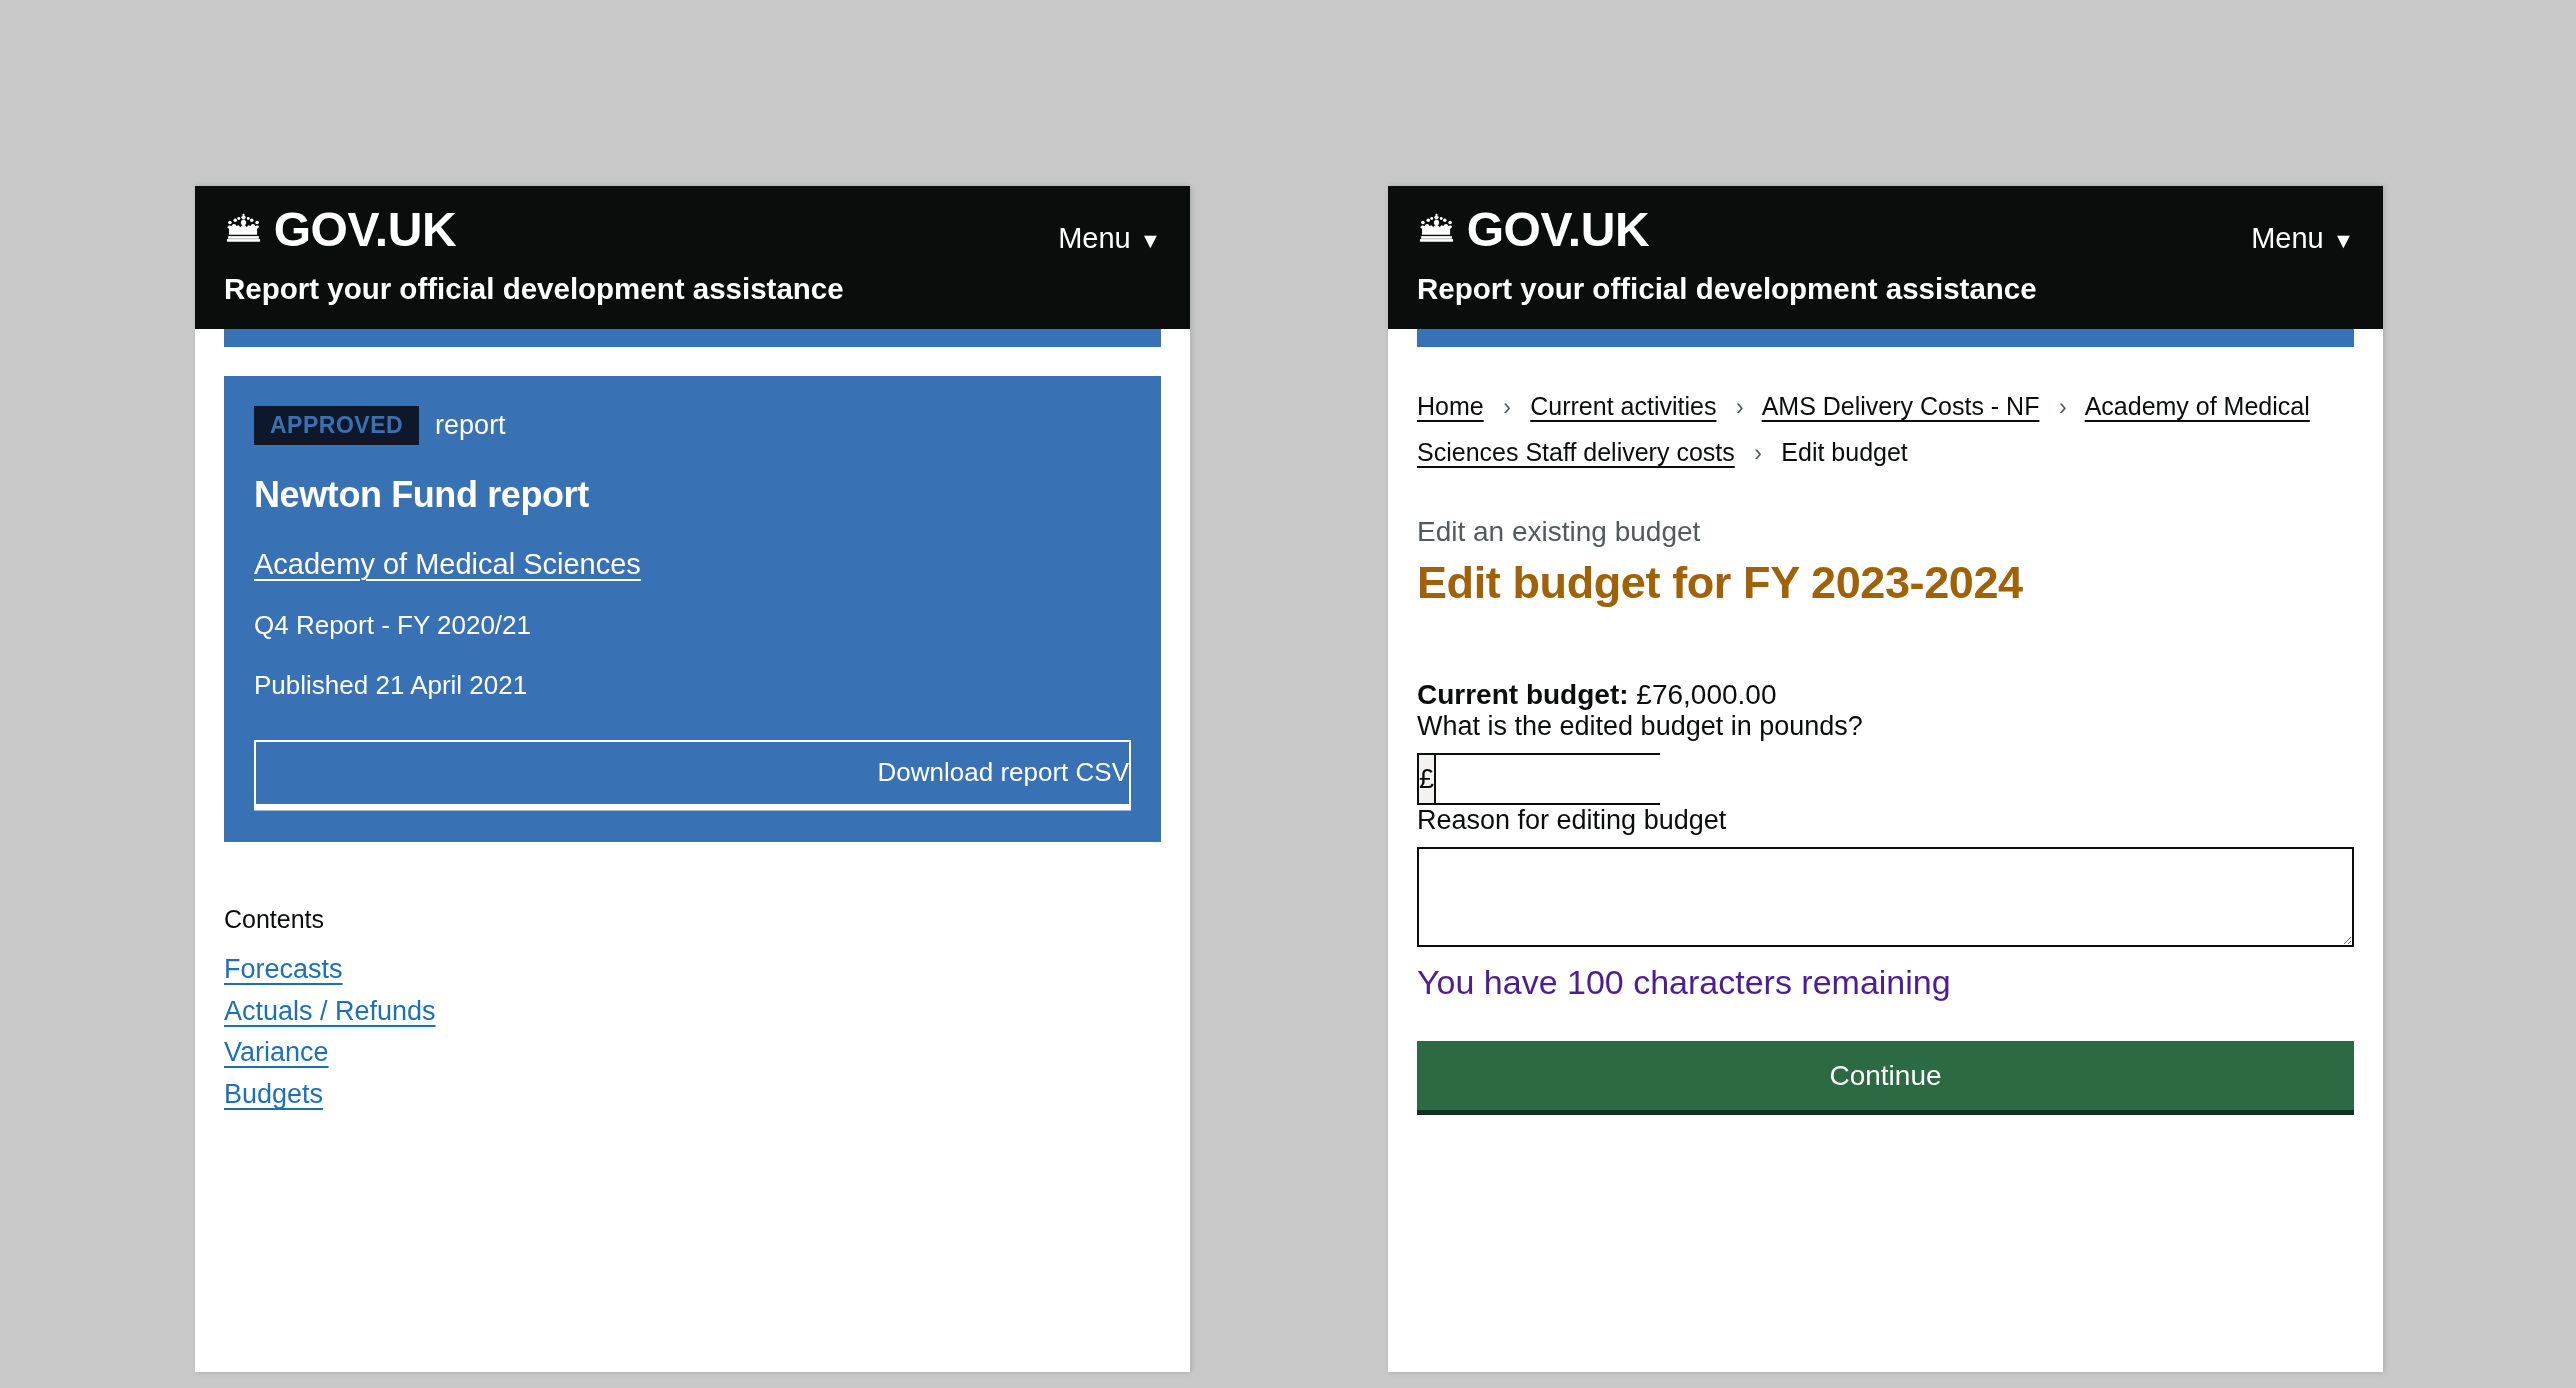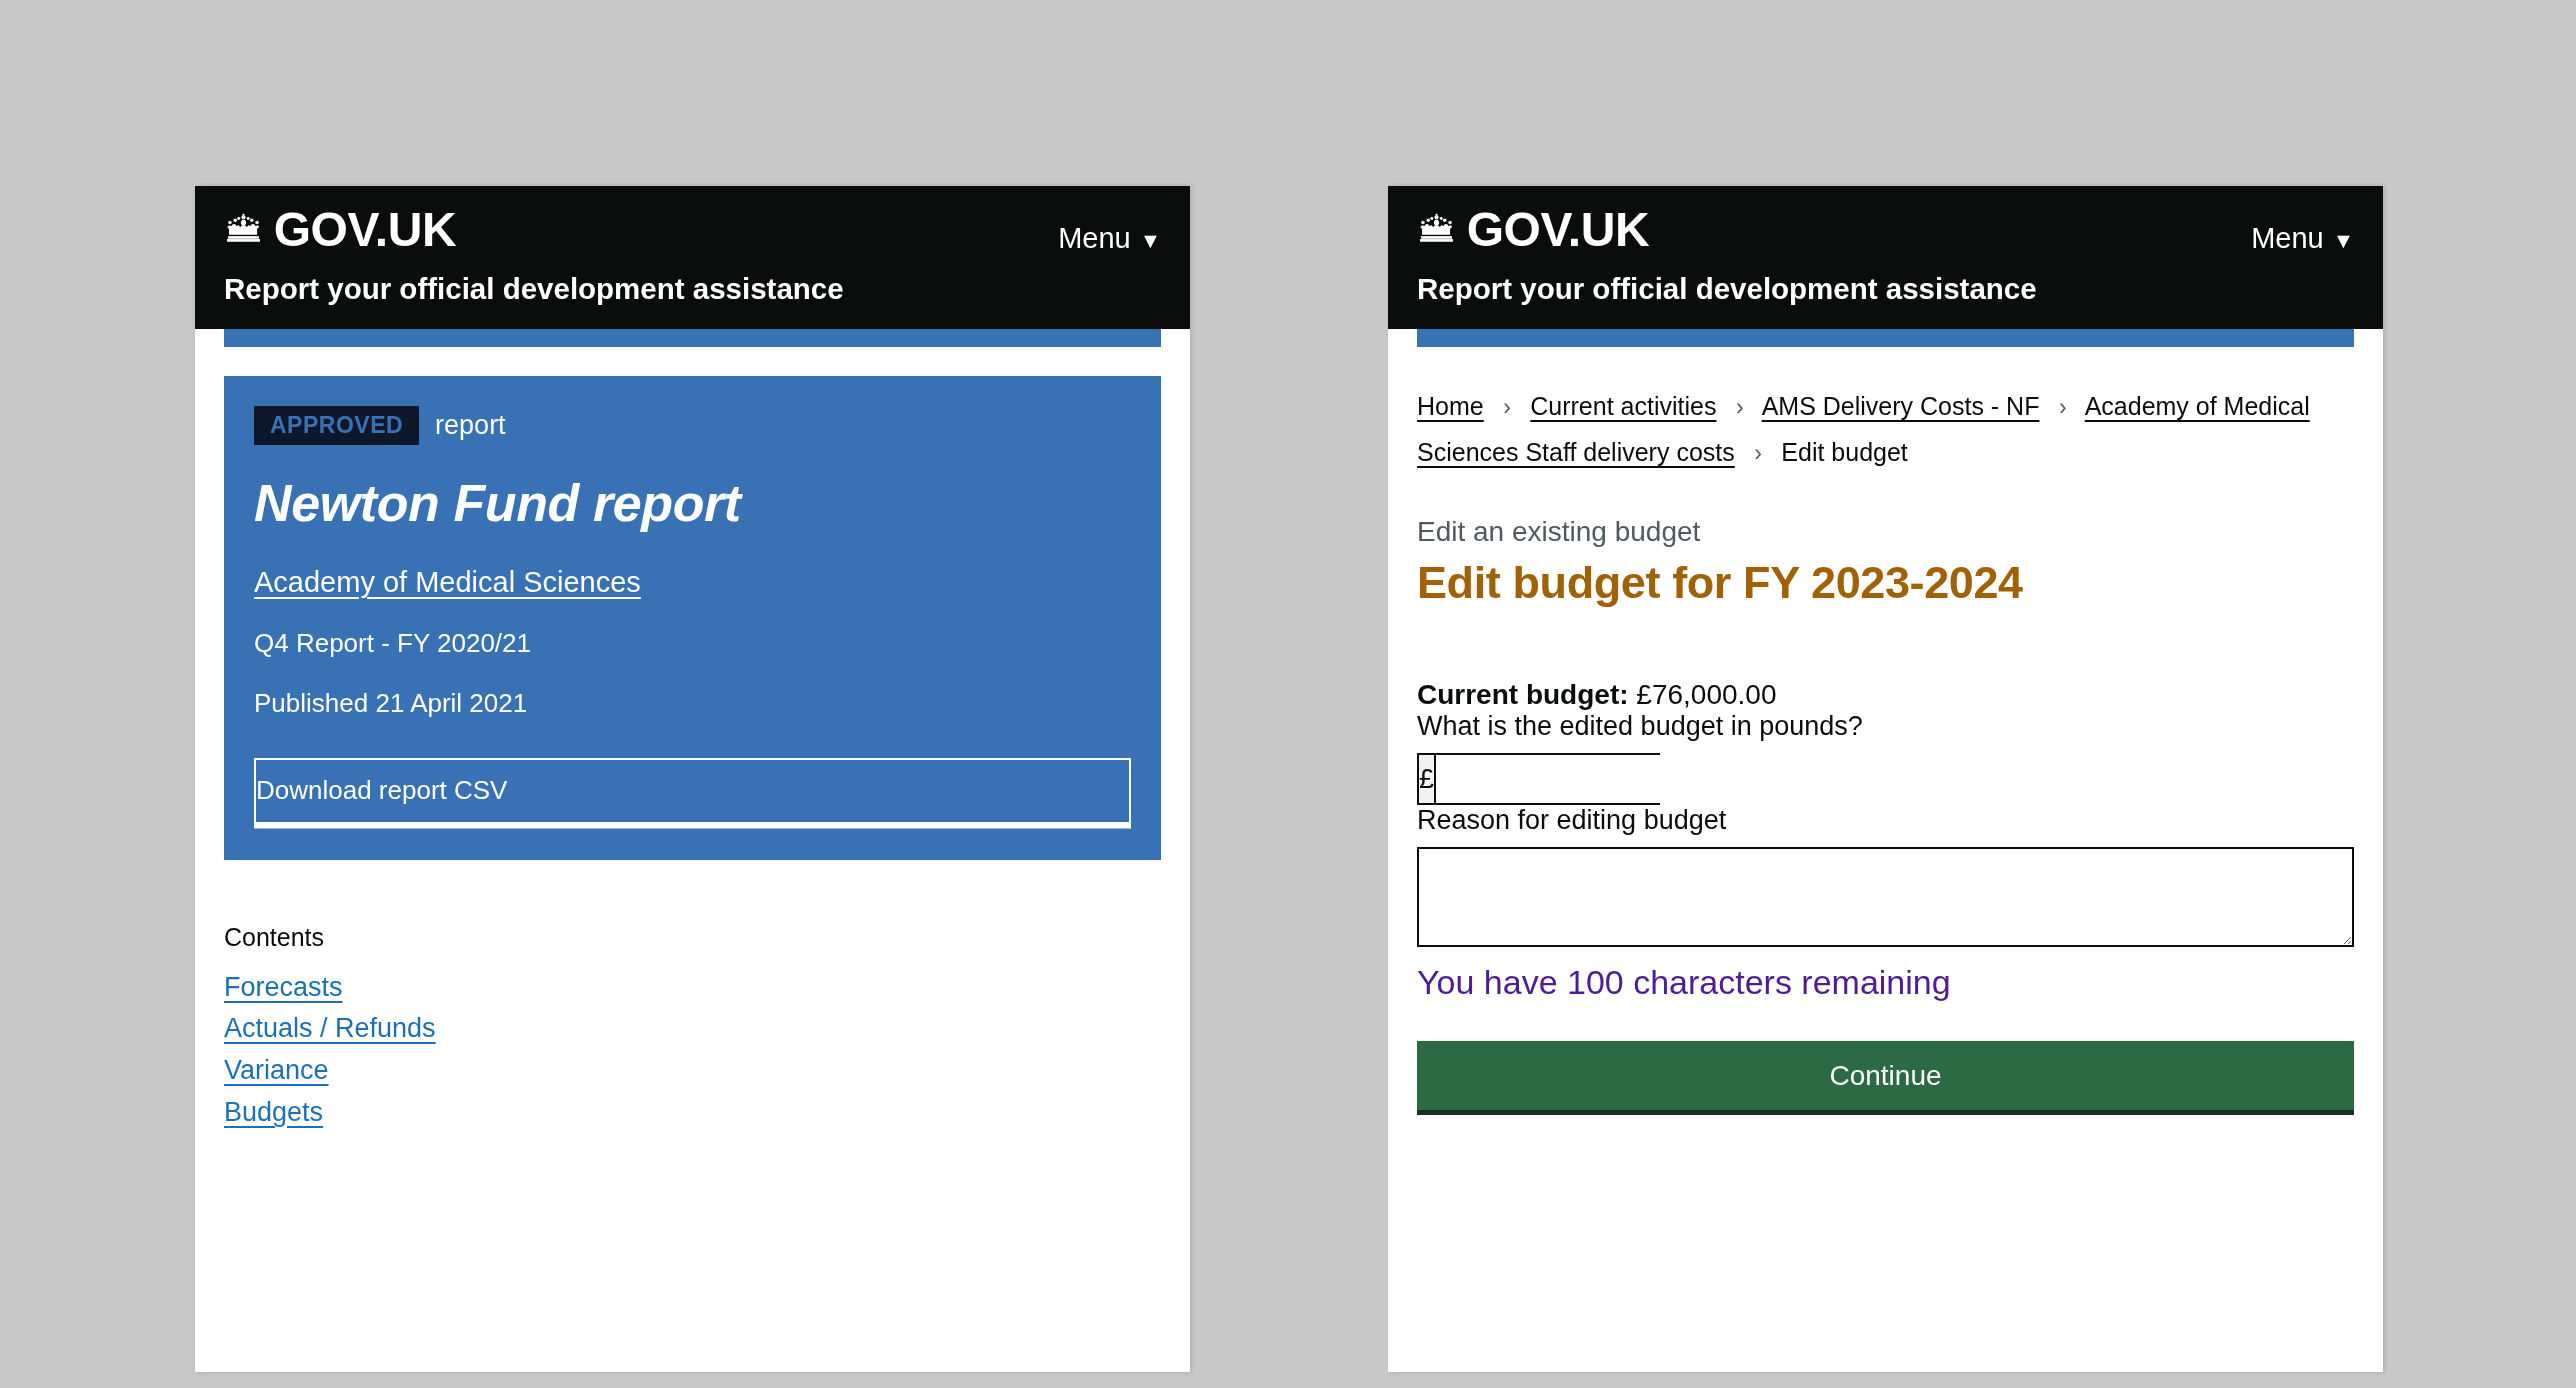--- a/index.html
+++ b/index.html
@@ -101,26 +101,25 @@
     font-weight: 700;
     letter-spacing: 0.5px;
     padding: 8px 16px;
     line-height: 1;
   }
   .badge-suffix {
     font-size: 27px;
     color: #ffffff;
   }
   .report-title {
-    font-size: 52px;
+    font-size: 36px;
     font-weight: 700;
     margin-top: 30px;
     line-height: 1.1;
     letter-spacing: -0.4px;
-    font-style: italic;
   }
   .report-org {
     display: inline-block;
     margin-top: 34px;
     font-size: 29px;
     color: #ffffff;
     text-decoration: underline;
     text-underline-offset: 4.5px;
     text-decoration-thickness: 1.8px;
     cursor: pointer;
@@ -133,21 +132,21 @@
   .download-btn {
     display: block;
     width: 100%;
     margin-top: 39px;
     background: #3872b5;
     border: 2.7px solid #ffffff;
     box-shadow: 0 4.5px 0 #ffffff;
     color: #ffffff;
     font-size: 26px;
     font-family: "Liberation Sans", sans-serif;
-    text-align: left;
+    text-align: right;
     padding: 15px 0 16px 0;
     cursor: pointer;
   }
 
   .contents-heading {
     font-size: 25px;
     color: #0b0c0c;
     margin-top: 63px;
   }
   .contents-list { list-style: none; margin-top: 19.7px; }

